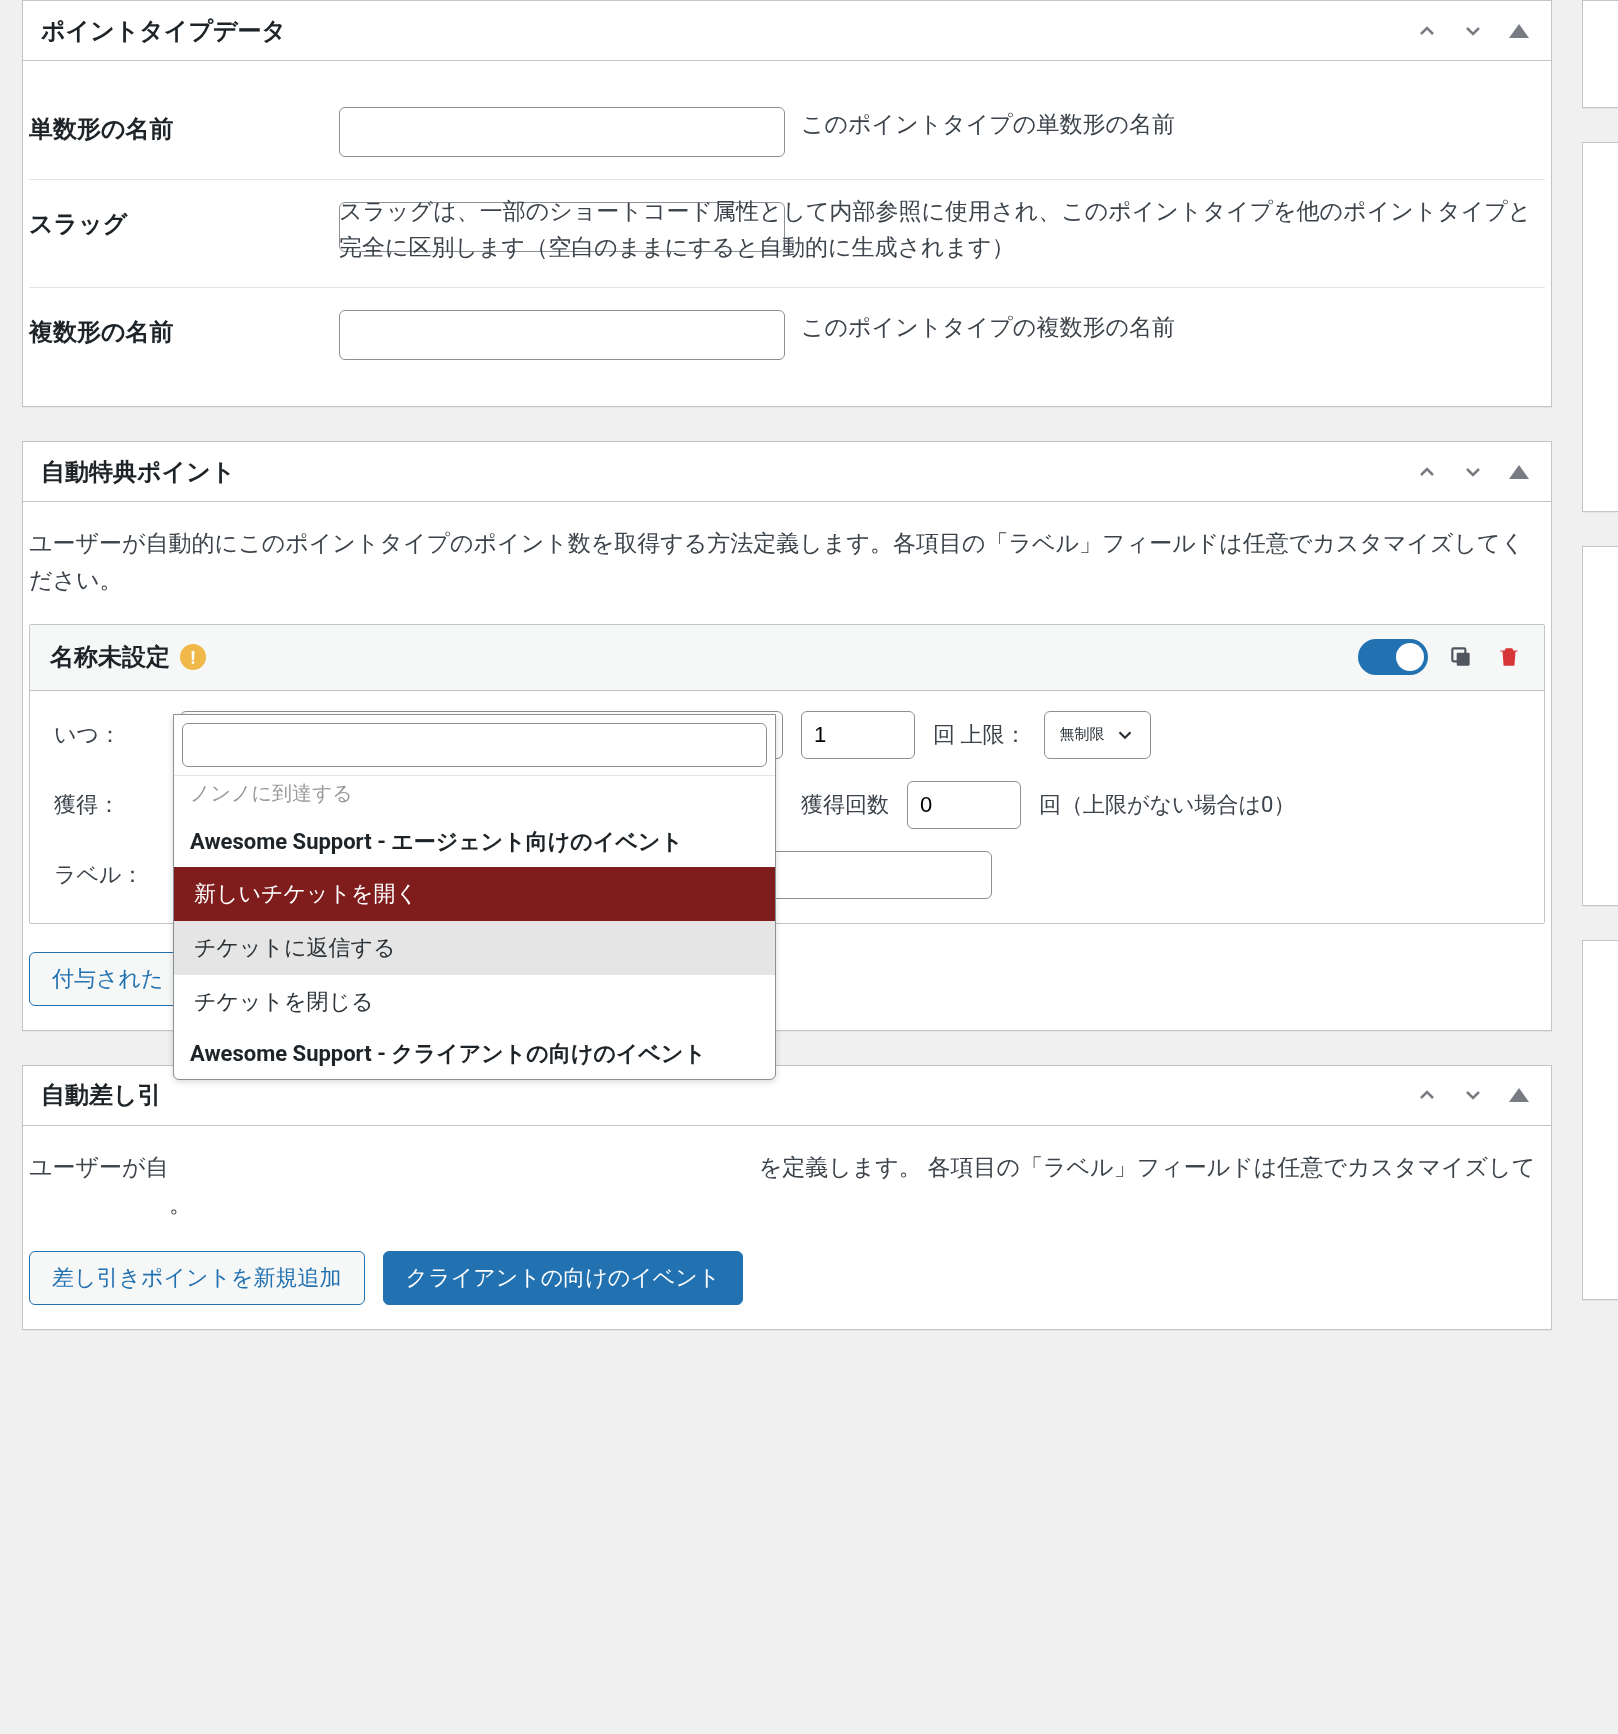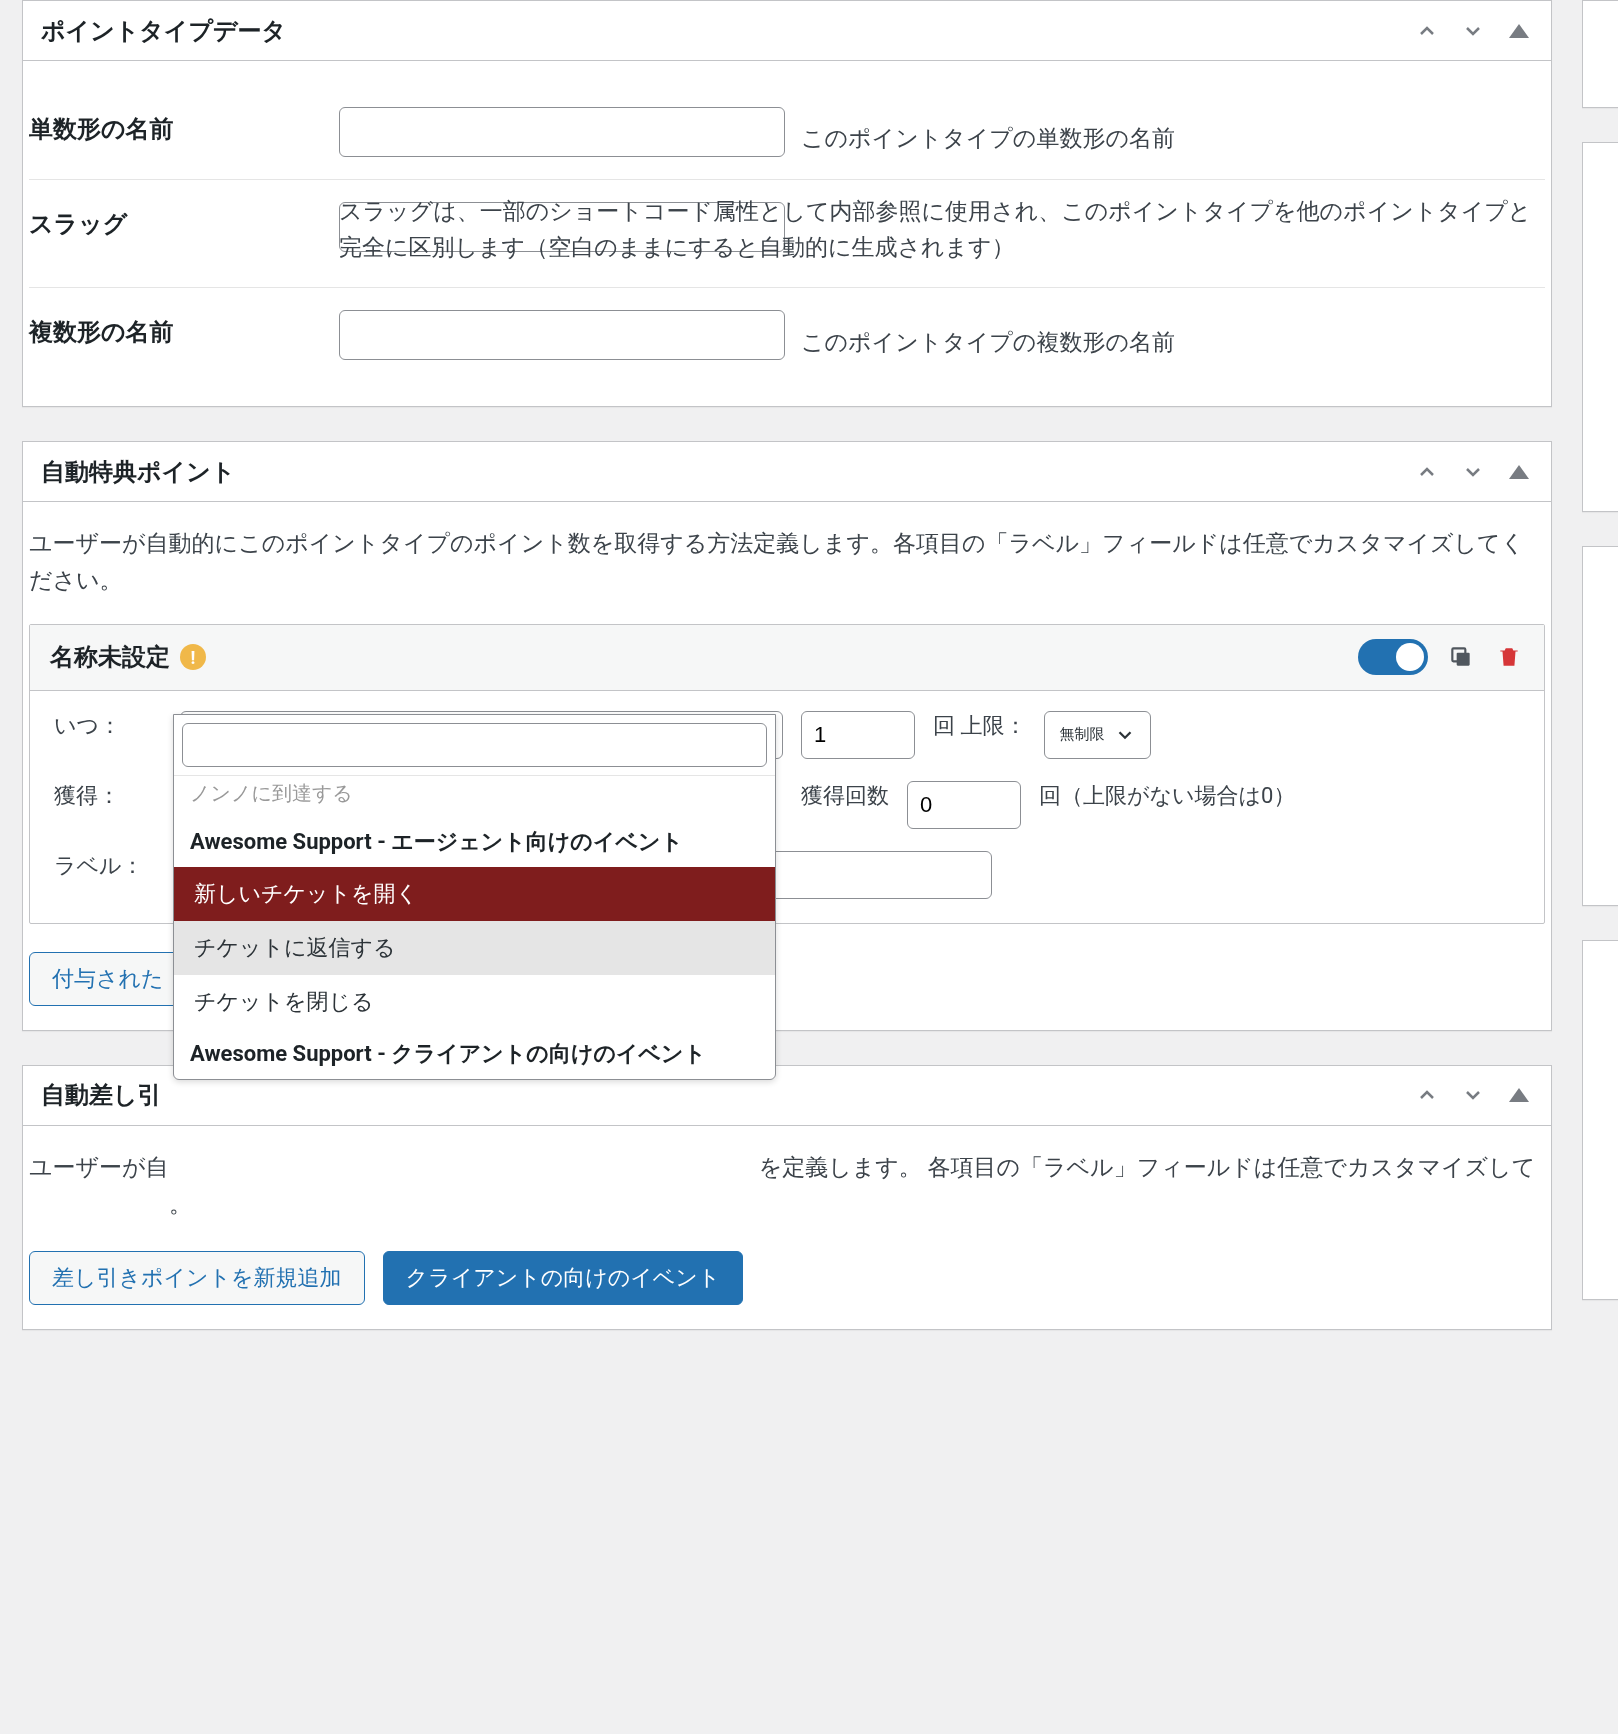--- a/index.html
+++ b/index.html
@@ -96,21 +96,21 @@
     padding-top: 6px;
   }
   .form-field-wrap {
     flex: 1;
     display: flex;
     flex-direction: column;
     gap: 8px;
   }
   .form-field-first {
     display: flex;
-    align-items: flex-end;
+    align-items: flex-start;
     gap: 16px;
   }
   .input-text {
     width: 446px;
     height: 50px;
     border: 1px solid #8c8f94;
     border-radius: 6px;
     background: #fff;
     padding: 0 12px;
     font-size: 22px;
@@ -201,21 +201,21 @@
     color: #d63638;
     cursor: pointer;
   }
   .copy-icon svg, .trash-icon svg { width: 26px; height: 26px; }
 
   .award-body {
     padding: 20px 24px 24px 24px;
   }
   .award-row {
     display: flex;
-    align-items: flex-start;
+    align-items: center;
     gap: 18px;
     margin-bottom: 22px;
     position: relative;
   }
   .award-row .lbl {
     width: 108px;
     color: #3c434a;
     font-size: 22px;
     flex-shrink: 0;
   }

